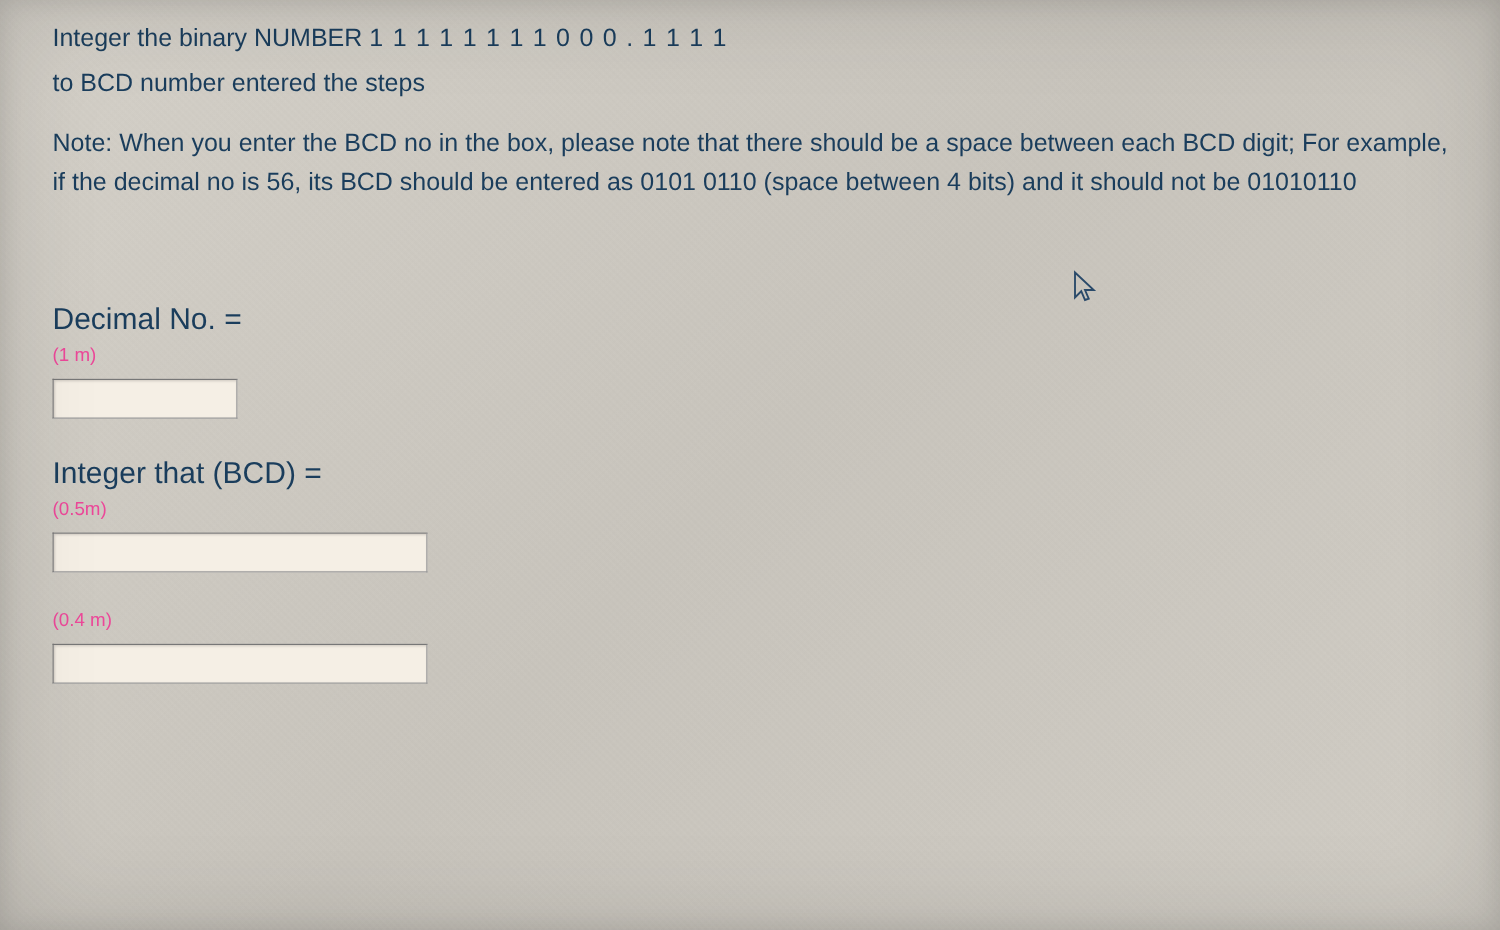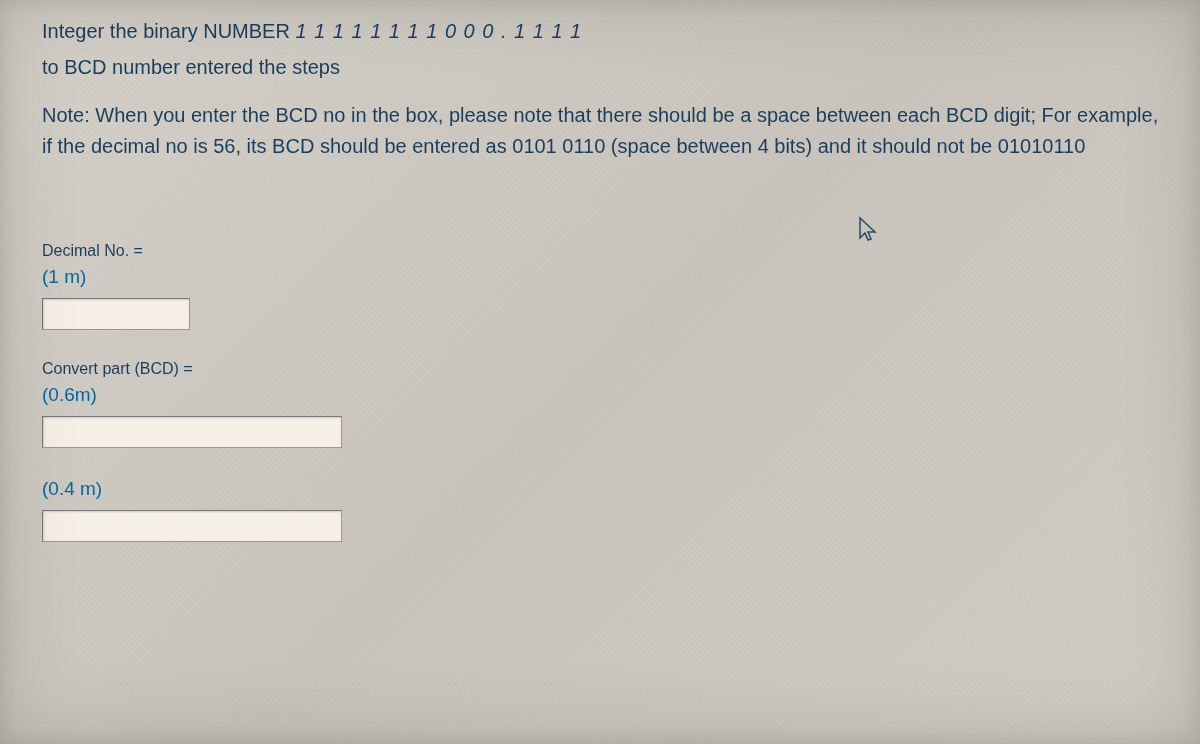--- a/index.html
+++ b/index.html
@@ -33,40 +33,39 @@
       color: #1a3d5c;
       line-height: 1.5;
       margin-bottom: 2px;
     }
     .question-line.first {
       margin-bottom: 6px;
     }
     .binary-num {
       font-family: 'Segoe UI', Tahoma, sans-serif;
       letter-spacing: 1px;
-      font-style: italic;
     }
     .note-block {
       margin-top: 18px;
       font-size: 20px;
       color: #1a3d5c;
       line-height: 1.55;
       margin-bottom: 80px;
     }
     .field-group {
       margin-bottom: 30px;
     }
     .field-label {
-      font-size: 16px;
+      font-size: 24px;
       color: #1a3d5c;
       margin-bottom: 6px;
     }
     .field-marks {
-      font-size: 19px;
-      color: #0369a1;
+      font-size: 15px;
+      color: #ec4899;
       margin-bottom: 10px;
     }
     .input-box {
       background: #f5efe5;
       border: 1px solid #999;
       border-top-color: #777;
       border-left-color: #777;
       height: 32px;
       padding: 4px 8px;
       font-size: 16px;
@@ -114,22 +113,22 @@
 
   <div class="note-block">Note: When you enter the BCD no in the box, please note that there should be a space between each BCD digit; For example, if the decimal no is  56, its BCD should be entered as 0101 0110  (space between 4 bits) and it should not be 01010110</div>
 
   <div class="field-group">
     <div class="field-label">Decimal No. =</div>
     <div class="field-marks">(1 m)</div>
     <input type="text" class="input-box input-small" value="" style="">
   </div>
 
   <div class="field-group">
-    <div class="field-label">Convert part (BCD) =</div>
-    <div class="field-marks">(0.6m)</div>
+    <div class="field-label">Integer that (BCD) =</div>
+    <div class="field-marks">(0.5m)</div>
     <input type="text" class="input-box input-medium" value="" style="">
   </div>
 
   <div class="field-group">
     <div class="field-marks">(0.4 m)</div>
     <input type="text" class="input-box input-medium2" value="" style="">
   </div>
 
 </div>
 

